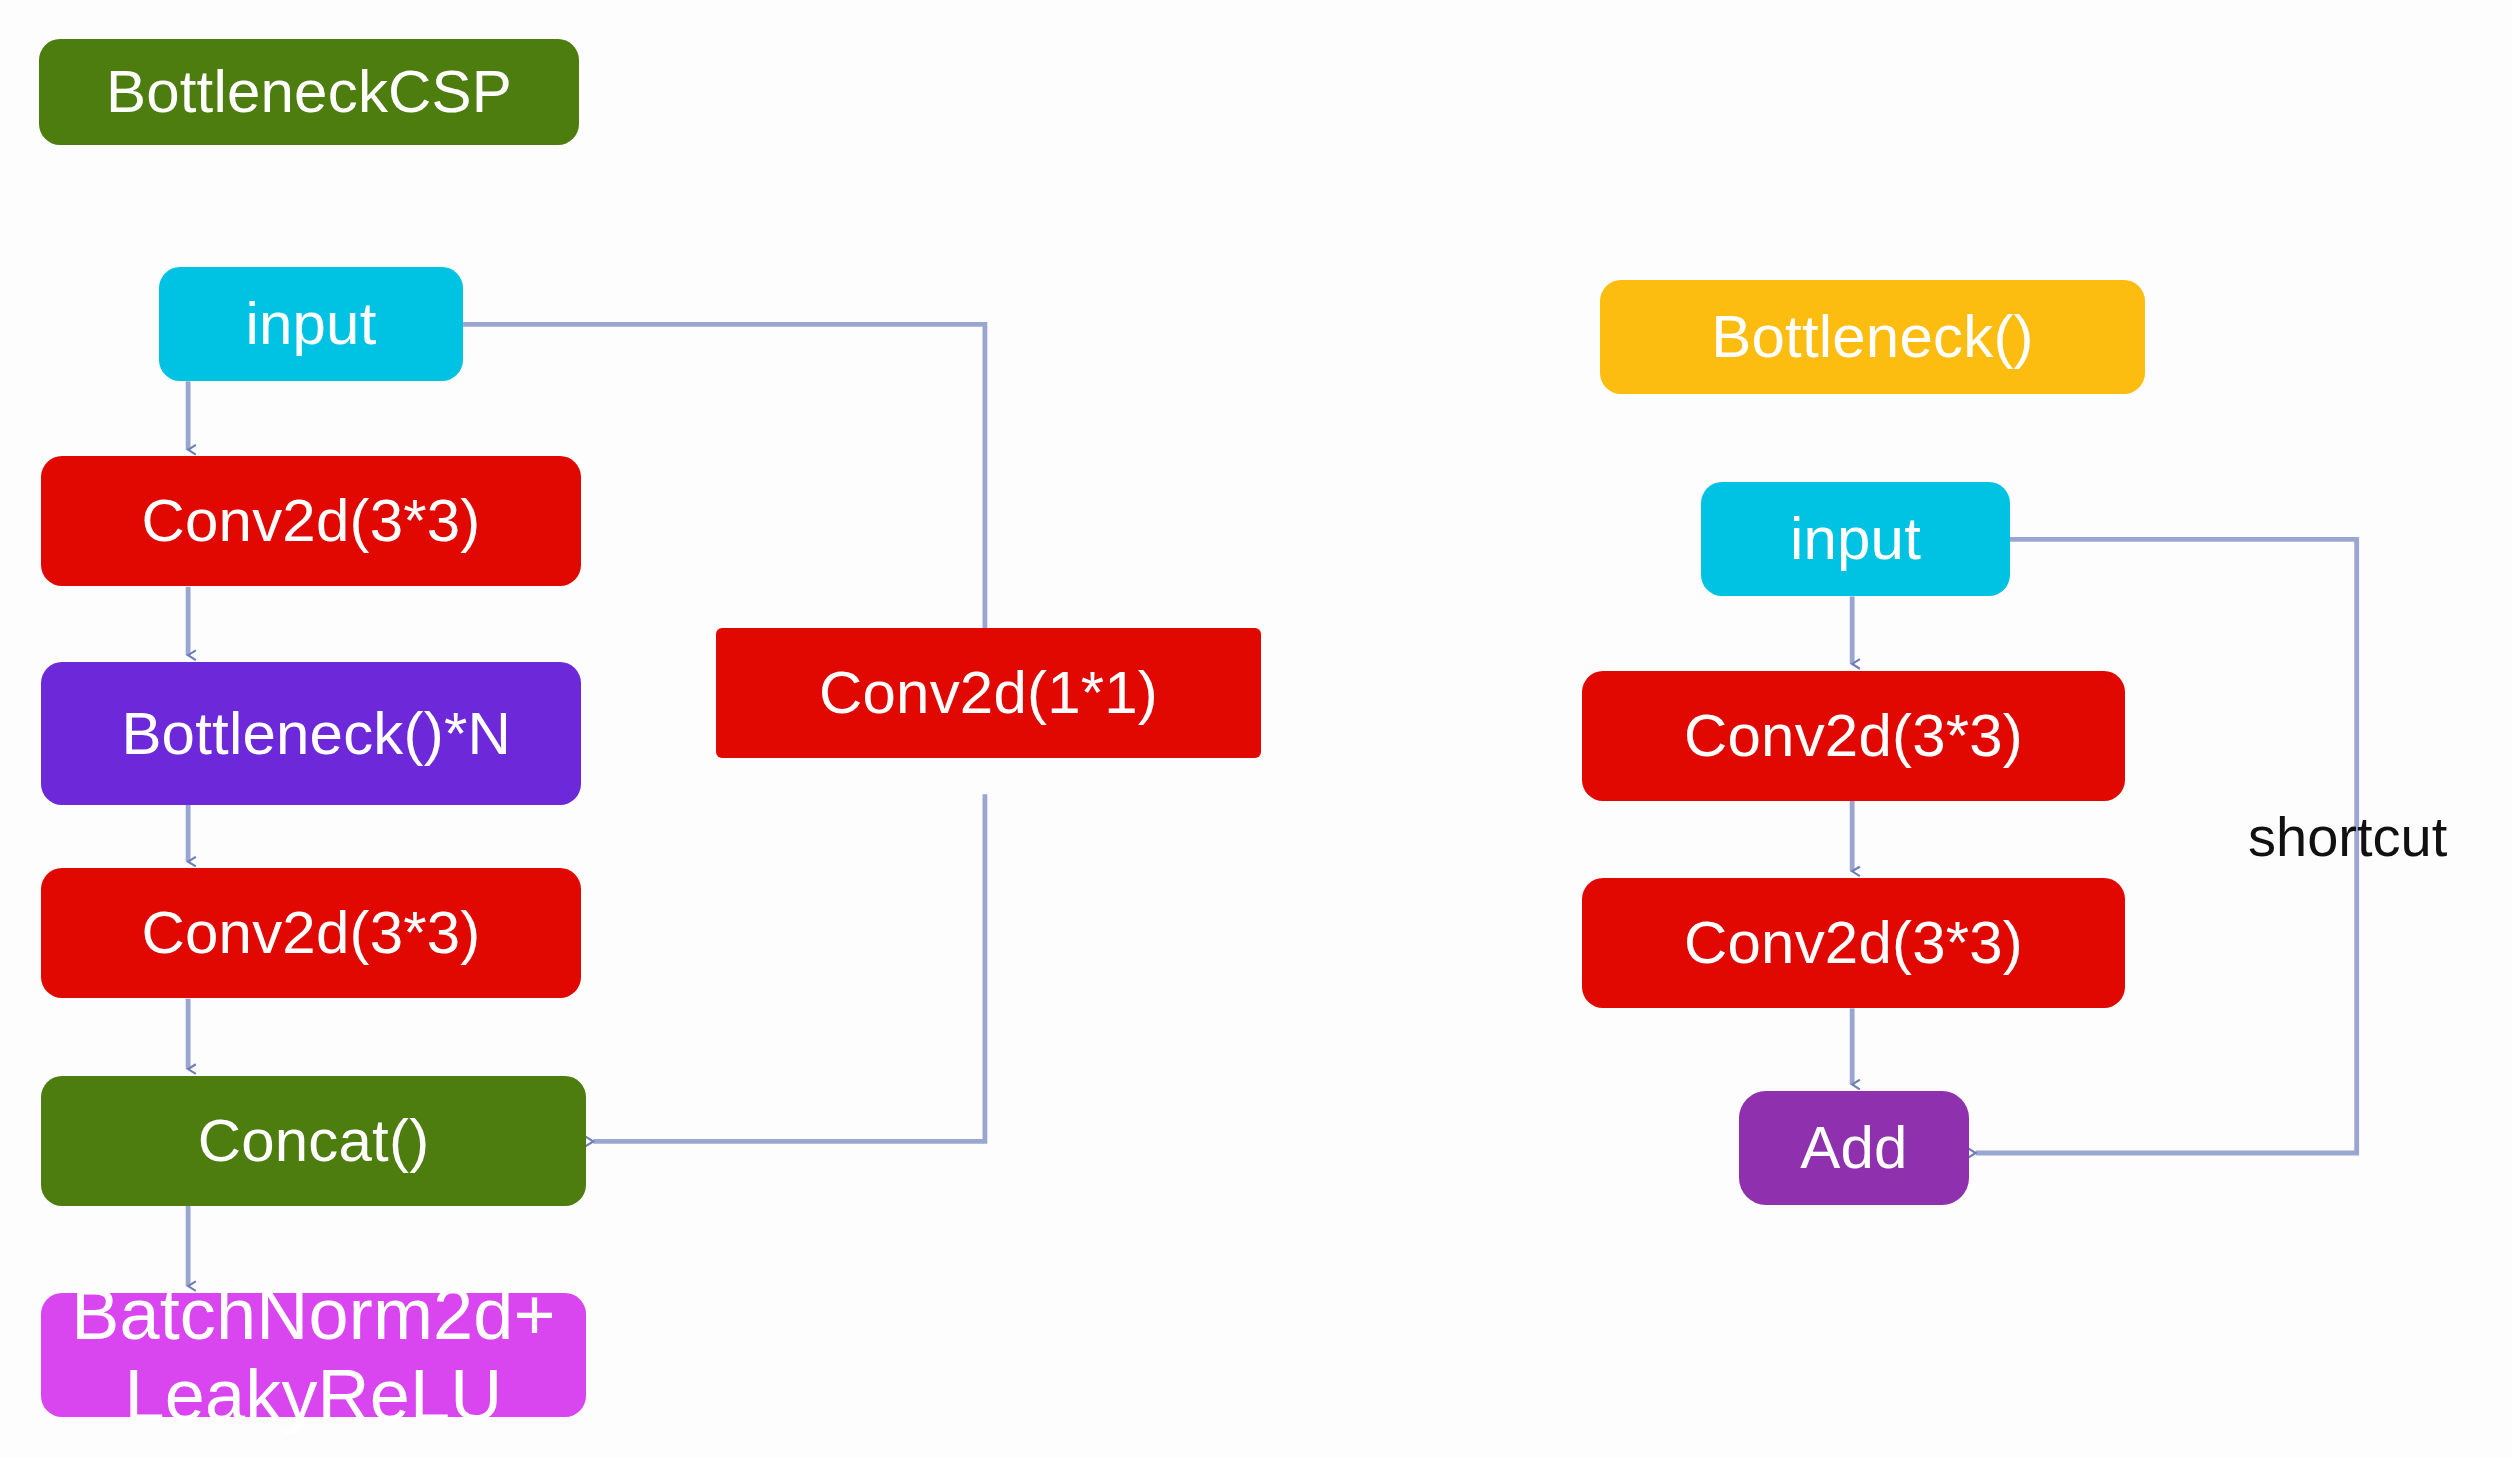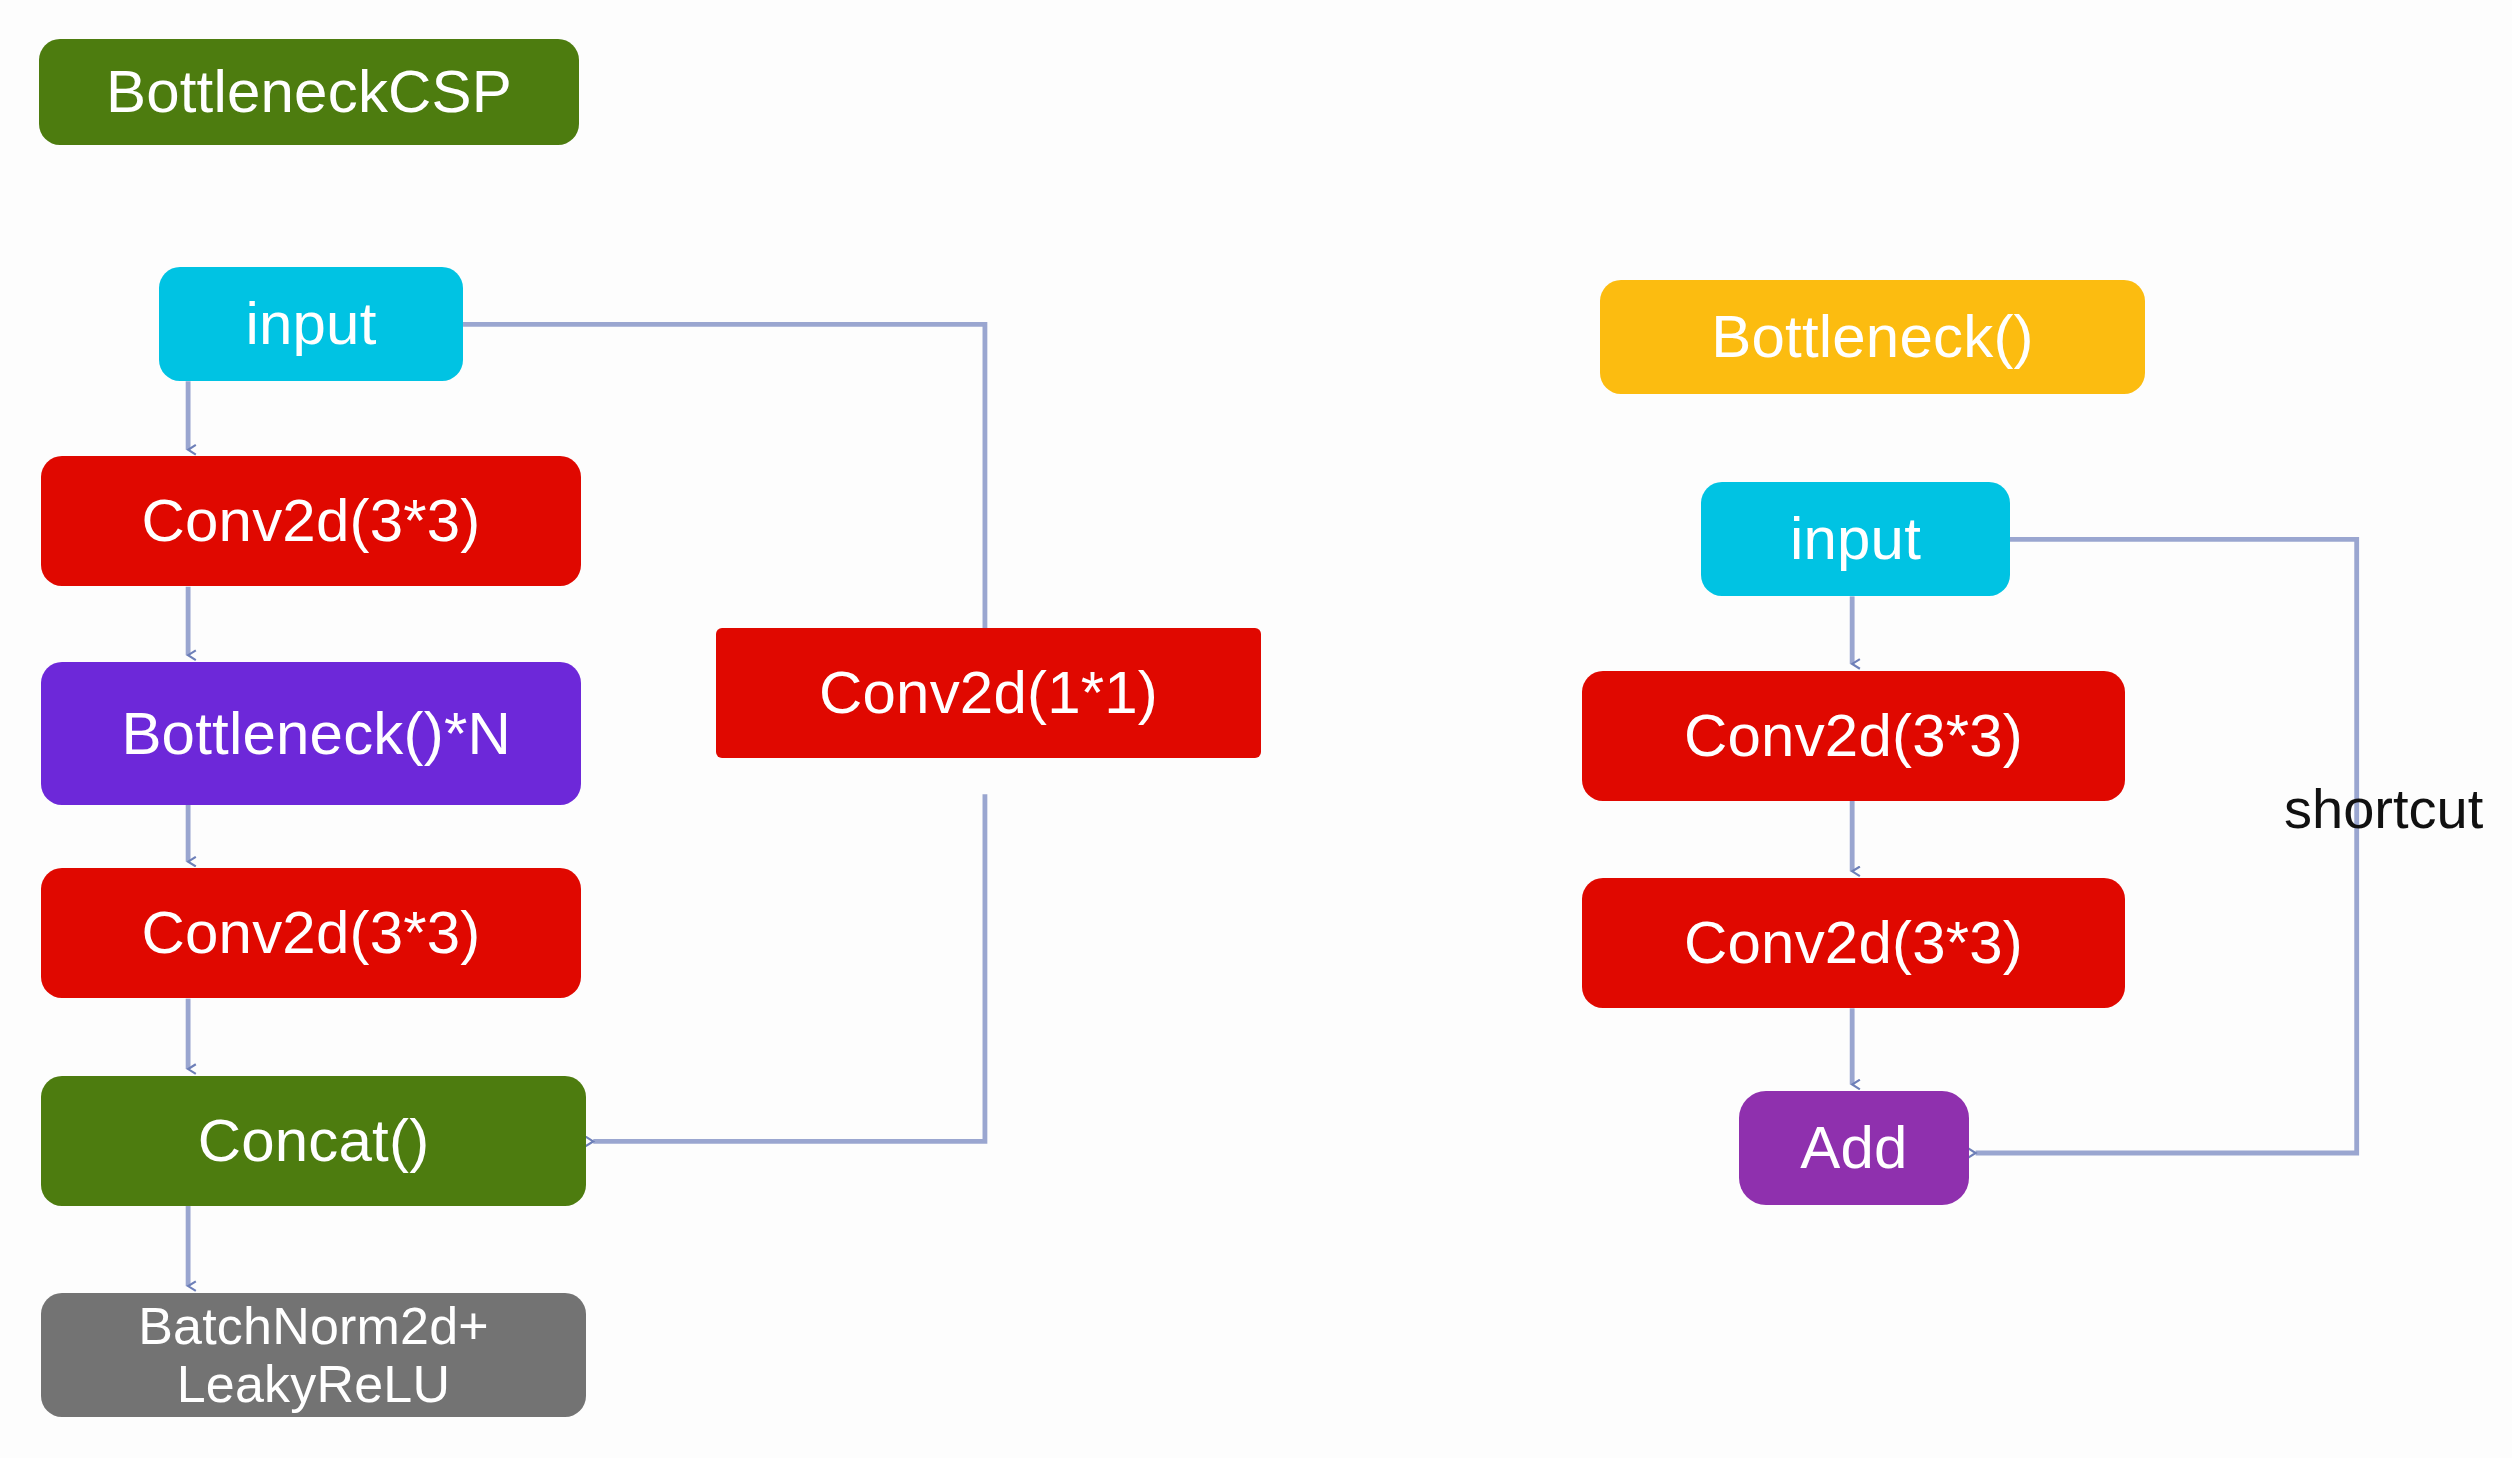--- a/index.html
+++ b/index.html
@@ -90,31 +90,31 @@
   <div class="node" style="left:159px; top:267px; width:304px; height:114px; background:#00c3e3; font-size:60px;">input</div>
 
   <div class="node" style="left:41px; top:456px; width:540px; height:130px; background:#e00800; font-size:60px;">Conv2d(3*3)</div>
 
   <div class="node" style="left:41px; top:662px; width:540px; height:143px; background:#6d28d9; font-size:60px;padding-left:20px;">Bottleneck()*N</div>
 
   <div class="node" style="left:41px; top:868px; width:540px; height:130px; background:#e00800; font-size:60px;">Conv2d(3*3)</div>
 
   <div class="node" style="left:41px; top:1076px; width:545px; height:130px; background:#4d7c0f; font-size:60px;">Concat()</div>
 
-  <div class="node" style="left:41px; top:1293px; width:545px; height:124px; background:#737373; font-size:52px;">BatchNorm2d+
+  <div class="node" style="left:41px; top:1293px; width:545px; height:124px; background:#d946ef; font-size:72px;">BatchNorm2d+
 LeakyReLU</div>
 
   <div class="node" style="left:716px; top:628px; width:545px; height:130px; background:#e00800; font-size:60px;border-radius:6px;">Conv2d(1*1)</div>
 
   <div class="node" style="left:1600px; top:280px; width:545px; height:114px; background:#fcbc10; font-size:60px;">Bottleneck()</div>
 
   <div class="node" style="left:1701px; top:482px; width:309px; height:114px; background:#00c3e3; font-size:60px;">input</div>
 
   <div class="node" style="left:1582px; top:671px; width:543px; height:130px; background:#e00800; font-size:60px;">Conv2d(3*3)</div>
 
   <div class="node" style="left:1582px; top:878px; width:543px; height:130px; background:#e00800; font-size:60px;">Conv2d(3*3)</div>
 
   <div class="node" style="left:1739px; top:1091px; width:230px; height:114px; background:#8f30ae; font-size:60px;border-radius:27px;">Add</div>
 
-  <div class="edge-label" style="left:2248px; top:776px;margin-left:36px;">shortcut</div>
+  <div class="edge-label" style="left:2248px; top:804px;">shortcut</div>
 
 </div>
 
 
 </body></html>

